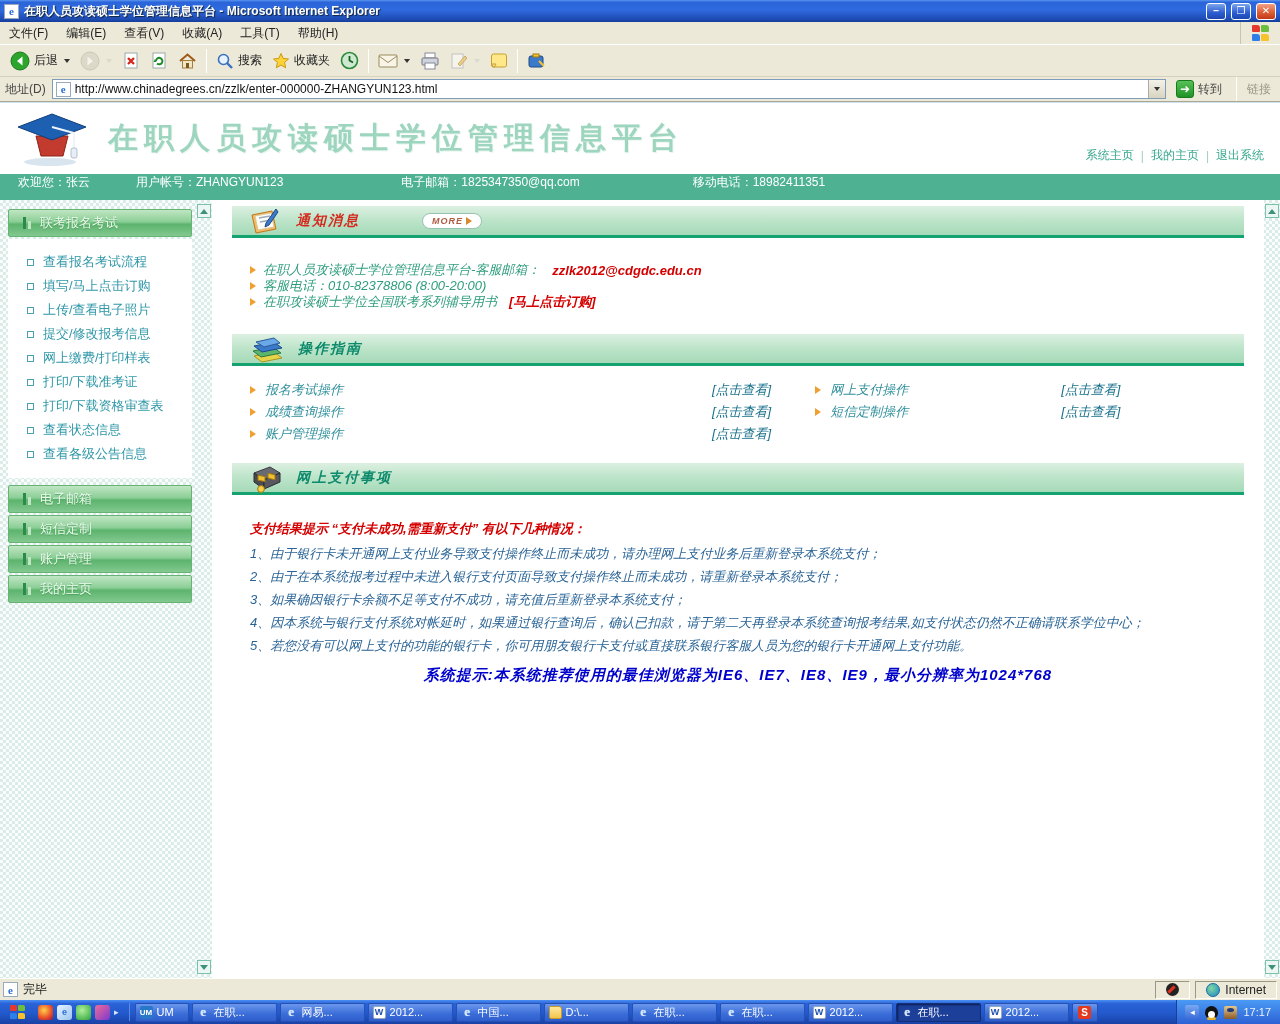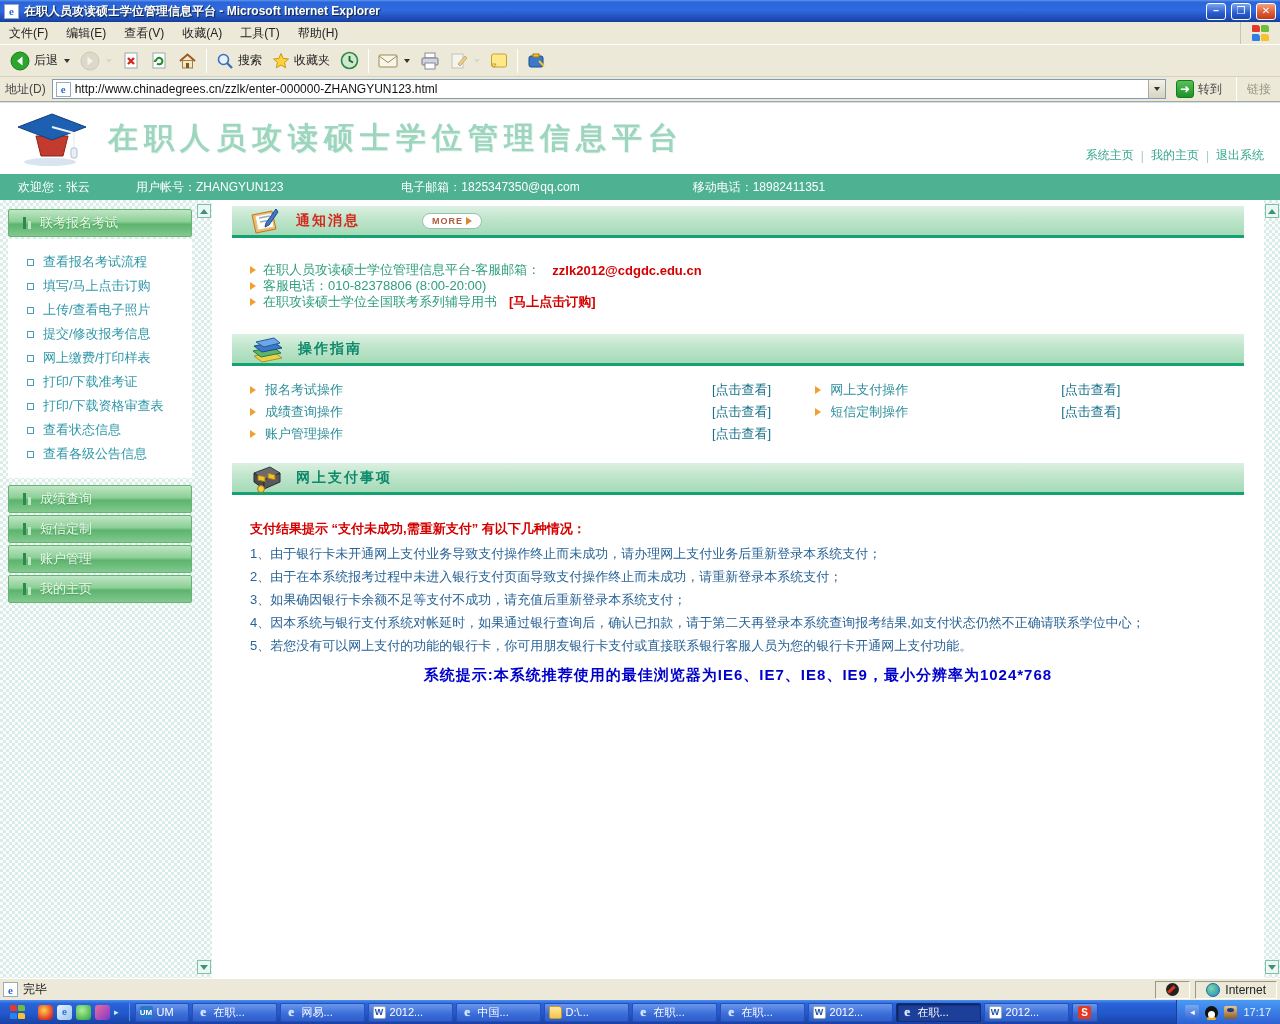--- a/index.html
+++ b/index.html
@@ -37,21 +37,21 @@
   .goico{width:18px;height:18px;border-radius:3px;background:linear-gradient(180deg,#58c058,#1e9325);border:1px solid #177a1d;color:#fff;font-weight:bold;text-align:center;line-height:16px;font-size:12px;}
   .linkslbl{color:#9a9684;padding-right:4px;}
 
   
   .viewport{flex:1;display:flex;flex-direction:column;overflow:hidden;background:#fff;}
   .page-header{height:72px;flex:0 0 72px;background:#fff;display:flex;align-items:center;position:relative;border-top:1px solid #cfe3ef;}
   .site-title{font-size:30px;font-weight:bold;color:#9ed5bf;letter-spacing:6px;margin-left:12px;text-shadow:1px 1px 0 #e8f6ef;}
   .hdr-links{position:absolute;right:16px;bottom:10px;font-size:12px;color:#35a68c;display:flex;gap:7px;align-items:center;}
   .hdr-links .bar{color:#9fcfc2;}
 
-  .userbar{height:26px;flex:0 0 26px;background:#4eb292;color:#fff;font-size:12px;display:flex;align-items:center;}
+  .userbar{height:26px;flex:0 0 26px;background:#4eb292;color:#fff;font-size:12px;display:flex;}
   .ub-welcome{margin-left:18px;}
   .ub-account{margin-left:46px;}
   .ub-email{margin-left:118px;}
   .ub-mobile{margin-left:113px;}
 
   .page-body{flex:1;display:flex;overflow:hidden;background:repeating-conic-gradient(#d9ece8 0% 25%,#fbfdfd 0% 50%) 0 0/6px 6px;}
 
   
   .sidebar{width:196px;flex:0 0 196px;padding-top:9px;}
   .side-head{margin:0 4px 2px 8px;height:28px;background:linear-gradient(180deg,#c0e6c4 0%,#8bce96 45%,#5cb46d 55%,#83c890 100%);border:1px solid #66b474;border-radius:2px;display:flex;align-items:center;color:#ecfaee;font-size:13px;text-shadow:0 1px 1px #4a9a58;}
@@ -64,21 +64,21 @@
   .sq{width:7px;height:7px;border:1px solid #4aa0b2;flex:0 0 7px;}
 
   
   .vscroll{width:16px;flex:0 0 16px;display:flex;flex-direction:column;justify-content:space-between;padding:4px 1px;}
   .scr-btn{width:14px;height:14px;background:#ecf7f3;border:1px solid #7cc2ab;display:flex;align-items:center;justify-content:center;}
   .scr-tri{width:0;height:0;border-left:4px solid transparent;border-right:4px solid transparent;}
   .scr-tri.up{border-bottom:5px solid #3f927a;}
   .scr-tri.down{border-top:5px solid #3f927a;}
 
   
-  .content{flex:1;background:#fff;padding:6px 20px 8px 20px;overflow:hidden;}
+  .content{flex:1;background:#fff;padding:6px 20px 8px 20px;overflow:hidden;font-style:italic;}
   .sec-bar{height:32px;background:linear-gradient(180deg,#ddf0e2 0%,#bfe5cb 45%,#a5dab8 100%);border-bottom:3px solid #14a271;display:flex;align-items:center;padding-left:16px;}
   .sec-bar .sico{margin-right:12px;}
   .sec-title-red{color:#d42a1e;font-weight:bold;font-size:14px;letter-spacing:2px;}
   .sec-title-teal{color:#0c8a6b;font-weight:bold;font-size:14px;letter-spacing:2px;}
   .more-pill{margin-left:62px;background:#fff;border:1px solid #97c2b1;border-radius:9px;padding:2px 9px;font-size:9px;font-weight:bold;color:#b05a3e;letter-spacing:1px;display:flex;align-items:center;gap:3px;}
   .more-pill .tri{border-left-color:#d88a30;}
 
   .tri{width:0;height:0;border-left:6px solid #f0a030;border-top:4px solid transparent;border-bottom:4px solid transparent;flex:0 0 6px;}
 
   .notice-list{padding:24px 0 0 18px;}
@@ -343,21 +343,21 @@
           <div class="side-item">
               <span class="sq"></span>
               <span>查看各级公告信息</span>
             </div>
         </div>
         <div class="side-head">
             <span class="sh-ico">
               <i></i>
               <i></i>
             </span>
-            <span>成绩查询</span>
+            <span>电子邮箱</span>
           </div>
         <div class="side-head">
             <span class="sh-ico">
               <i></i>
               <i></i>
             </span>
             <span>短信定制</span>
           </div>
         <div class="side-head">
             <span class="sh-ico">

